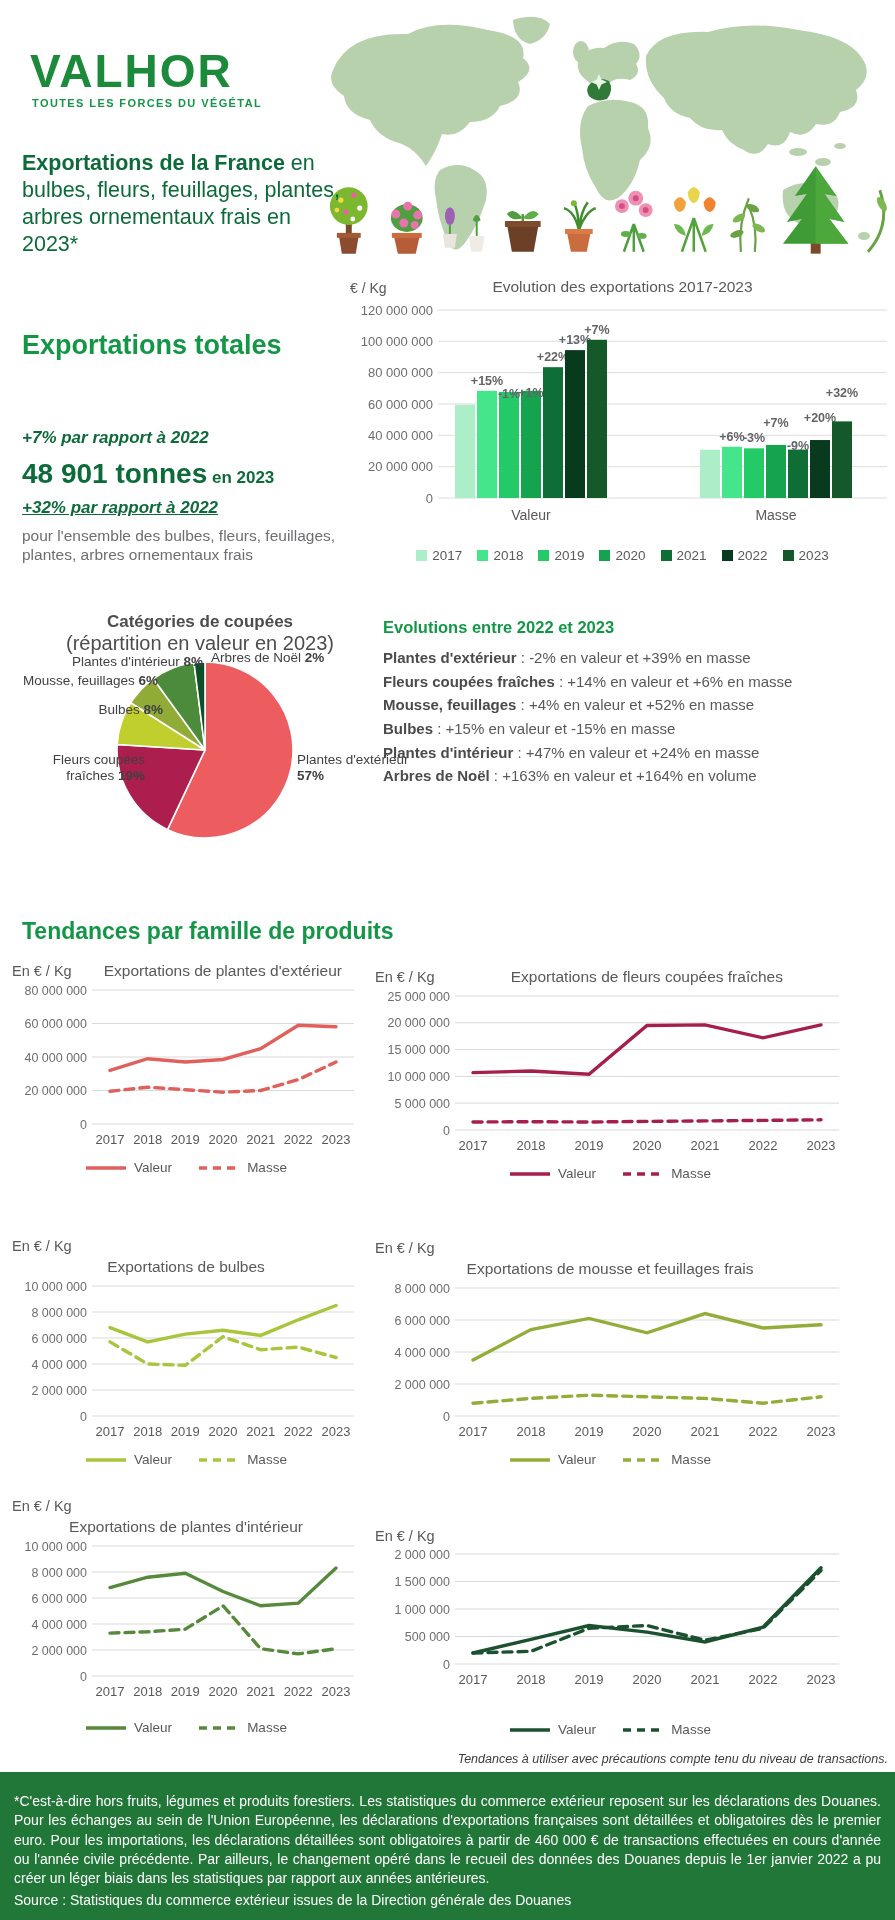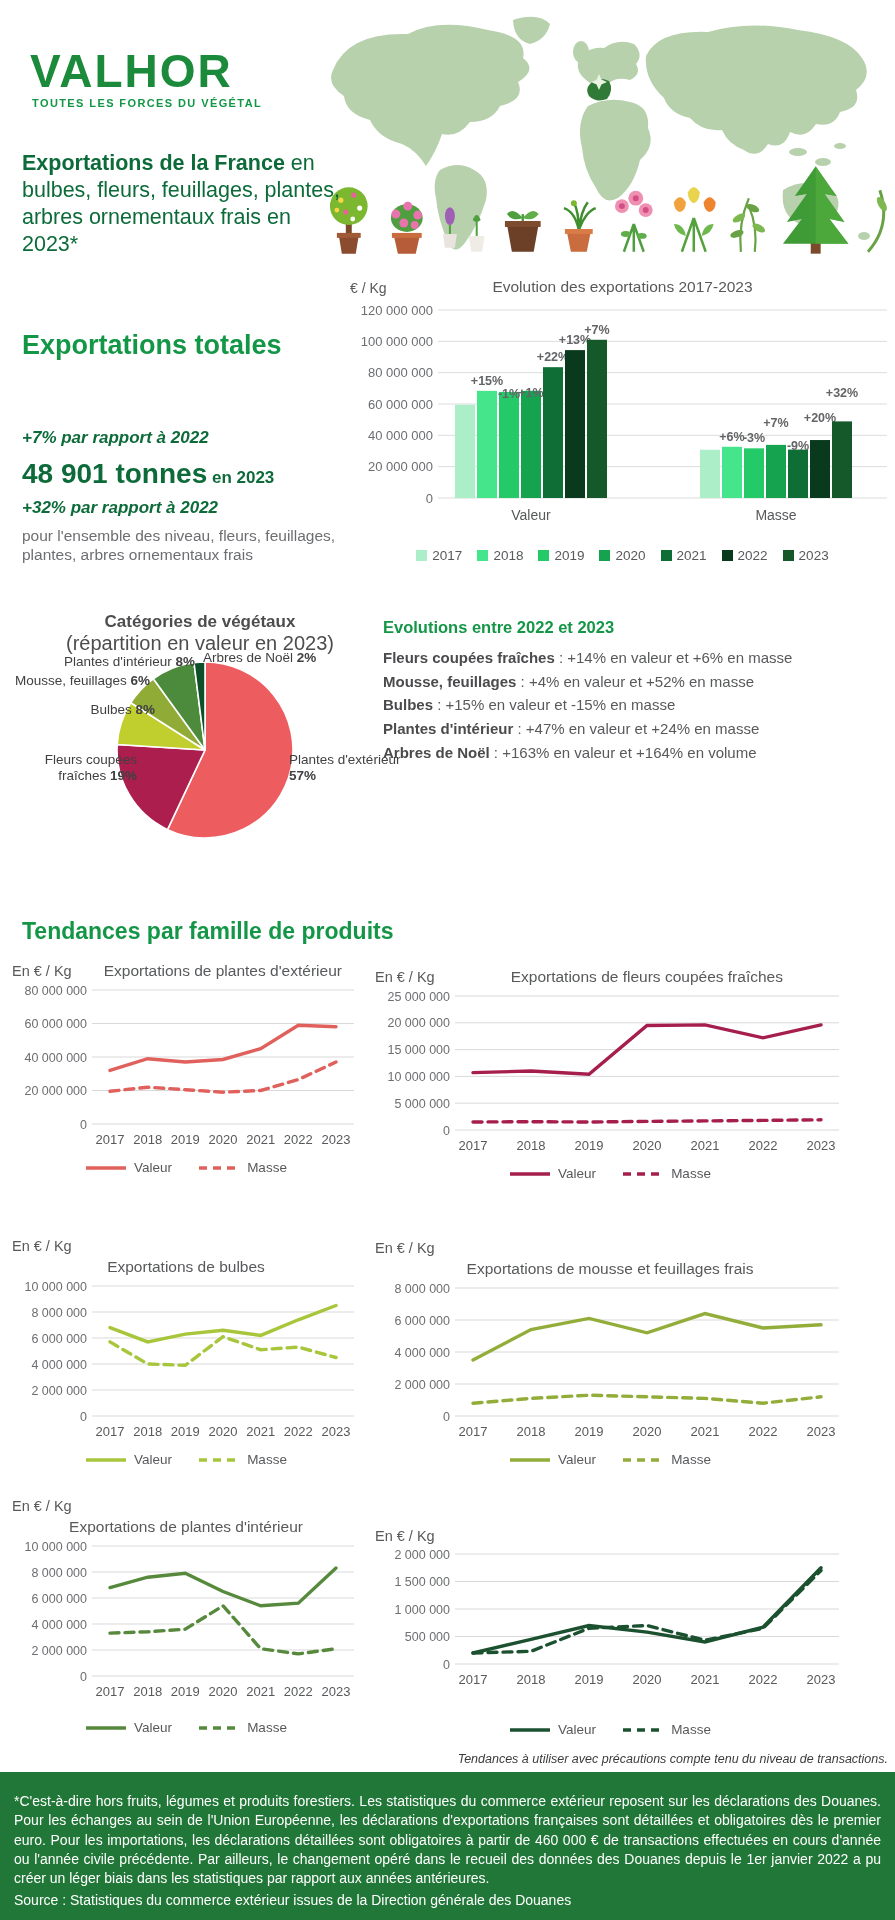--- a/index.html
+++ b/index.html
@@ -18,37 +18,37 @@
 
   
   .totals-heading{left:22px;top:330px;font-size:27px;font-weight:800;color:#149647;}
   .fig-big{font-size:26px;font-weight:800;color:#0d6b3a;}
   .fig-suffix{font-size:17px;font-weight:700;color:#0d6b3a;}
   .fig1{left:22px;top:392px;}
   .chg{font-size:17px;font-weight:700;font-style:italic;color:#0d6b3a;}
   .chg1{left:22px;top:428px;}
   .fig2{left:22px;top:458px;}
   .fig2 .fig-big{font-size:28px;}
-  .chg2{left:22px;top:498px;}
+  .chg2{left:22px;top:498px;text-decoration:underline;}
   .scope{left:22px;top:526px;width:335px;font-size:15.5px;line-height:1.25;color:#6d6e71;}
 
   
   .barchart{left:350px;top:278px;width:545px;}
   .bc-title{text-align:center;font-size:15.5px;color:#58595b;margin-bottom:2px;}
   .bc-ylab{position:absolute;left:0;top:2px;font-size:14px;color:#58595b;}
   .bar-legend{display:flex;justify-content:center;gap:15px;margin-top:8px;font-size:13.5px;color:#58595b;}
   .bar-legend .li{display:flex;align-items:center;gap:5px;}
   .bar-legend .sq{width:11px;height:11px;display:inline-block;}
 
   
   .pie-wrap{left:15px;top:612px;width:370px;height:258px;}
   .pie-title{text-align:center;font-size:17px;font-weight:800;color:#4d4d4f;}
   .pie-subtitle{text-align:center;font-size:20px;color:#4d4d4f;}
   .pie-svg{position:absolute;left:100px;top:48px;}
-  .pie-label{position:absolute;font-size:13.5px;color:#414042;line-height:1.15;}
+  .pie-label{position:absolute;font-size:13.5px;color:#414042;line-height:1.15;margin-left:8px;}
   .pie-label b{font-weight:800;}
   .pl-interieur{left:20px;top:42px;width:160px;text-align:right;}
   .pl-arbres{left:188px;top:38px;width:175px;text-align:left;}
   .pl-mousse{left:0px;top:61px;width:152px;text-align:left;}
   .pl-bulbes{left:30px;top:90px;width:110px;text-align:right;}
   .pl-fleurs{left:0px;top:140px;width:122px;text-align:right;}
   .pl-ext{left:274px;top:140px;width:130px;text-align:left;}
 
   
   .evol{left:383px;top:618px;width:460px;}
@@ -183,21 +183,21 @@
   </div>
 
   <div class="abs logo">VALHOR</div>
   <div class="abs tagline">TOUTES LES FORCES DU VÉGÉTAL</div>
   <div class="abs main-title"><b>Exportations de la France</b><span> en bulbes, fleurs, feuillages, plantes, arbres ornementaux frais en 2023*</span></div>
 
   <div class="abs totals-heading">Exportations totales</div>
   <div class="abs chg chg1">+7% par rapport à 2022</div>
   <div class="abs fig2"><span class="fig-big">48 901 tonnes</span><span class="fig-suffix"> en 2023</span></div>
   <div class="abs chg chg2">+32% par rapport à 2022</div>
-  <div class="abs scope">pour l'ensemble des niveau, fleurs, feuillages, plantes, arbres ornementaux frais</div>
+  <div class="abs scope">pour l'ensemble des bulbes, fleurs, feuillages, plantes, arbres ornementaux frais</div>
 
   <div class="abs barchart">
     <div class="bc-ylab">€  / Kg</div>
     <div class="bc-title">Evolution des exportations 2017-2023</div>
     <div id="bar-plot">
         <svg width="545" height="242" viewBox="0 0 545 242">
           <line x1="88" x2="537" y1="200" y2="200" stroke="#dcdcdc" stroke-width="1"></line>
           <text x="83" y="204.5" text-anchor="end" font-size="13" fill="#6d6e71">0</text>
           <line x1="88" x2="537" y1="168.66666666666666" y2="168.66666666666666" stroke="#dcdcdc" stroke-width="1"></line>
           <text x="83" y="173.16666666666666" text-anchor="end" font-size="13" fill="#6d6e71">20 000 000</text>
@@ -246,21 +246,21 @@
         <span class="li"><span class="sq" style="background:#45e58c"></span>2018</span>
         <span class="li"><span class="sq" style="background:#24ca68"></span>2019</span>
         <span class="li"><span class="sq" style="background:#16a350"></span>2020</span>
         <span class="li"><span class="sq" style="background:#0f6e35"></span>2021</span>
         <span class="li"><span class="sq" style="background:#0a3a1d"></span>2022</span>
         <span class="li"><span class="sq" style="background:#15592b"></span>2023</span>
       </div>
   </div>
 
   <div class="abs pie-wrap">
-    <div class="pie-title">Catégories de végétaux</div>
+    <div class="pie-title">Catégories de coupées</div>
     <div class="pie-subtitle">(répartition en valeur en 2023)</div>
     <div class="pie-svg" id="pie-plot">
         <svg width="180" height="180" viewBox="0 0 180 180">
           <path d="M90,90 L90.0,2.0 A88,88 0 1 1 52.5,169.6 Z" fill="#ed5d60" stroke="#ffffff" stroke-width="1.6"></path>
           <path d="M90,90 L52.5,169.6 A88,88 0 0 1 2.2,84.5 Z" fill="#ab1e4d" stroke="#ffffff" stroke-width="1.6"></path>
           <path d="M90,90 L2.2,84.5 A88,88 0 0 1 15.7,42.8 Z" fill="#c0cf2d" stroke="#ffffff" stroke-width="1.6"></path>
           <path d="M90,90 L15.7,42.8 A88,88 0 0 1 38.3,18.8 Z" fill="#91ab37" stroke="#ffffff" stroke-width="1.6"></path>
           <path d="M90,90 L38.3,18.8 A88,88 0 0 1 79.0,2.7 Z" fill="#4c8a3c" stroke="#ffffff" stroke-width="1.6"></path>
           <path d="M90,90 L79.0,2.7 A88,88 0 0 1 90.0,2.0 Z" fill="#0d4f28" stroke="#ffffff" stroke-width="1.6"></path>
         </svg>
@@ -268,20 +268,21 @@
     <div class="pie-label pl-interieur"><span>Plantes d'intérieur</span> <b>8%</b></div>
     <div class="pie-label pl-arbres"><span>Arbres de Noël</span> <b>2%</b></div>
     <div class="pie-label pl-mousse"><span>Mousse, feuillages</span> <b>6%</b></div>
     <div class="pie-label pl-bulbes"><span>Bulbes</span> <b>8%</b></div>
     <div class="pie-label pl-fleurs"><span>Fleurs coupées fraîches</span> <b>19%</b></div>
     <div class="pie-label pl-ext"><span>Plantes d'extérieur</span> <b>57%</b></div>
   </div>
 
   <div class="abs evol">
     <div class="evol-heading">Evolutions entre 2022 et 2023</div>
+    <p><b>Plantes d'extérieur</b><span> : -2% en valeur et +39% en masse</span></p>
     <p><b>Fleurs coupées fraîches</b><span> : +14% en valeur et +6% en masse</span></p>
     <p><b>Mousse, feuillages</b><span> : +4% en valeur et +52% en masse</span></p>
     <p><b>Bulbes</b><span> : +15% en valeur et -15% en masse</span></p>
     <p><b>Plantes d'intérieur</b><span> : +47% en valeur et +24% en masse</span></p>
     <p><b>Arbres de Noël</b><span> : +163% en valeur et +164% en volume</span></p>
   </div>
 
   <div class="abs tend-heading">Tendances par famille de produits</div>
 
   <div class="linechart" style="left:12px;top:962px;width:348px">

